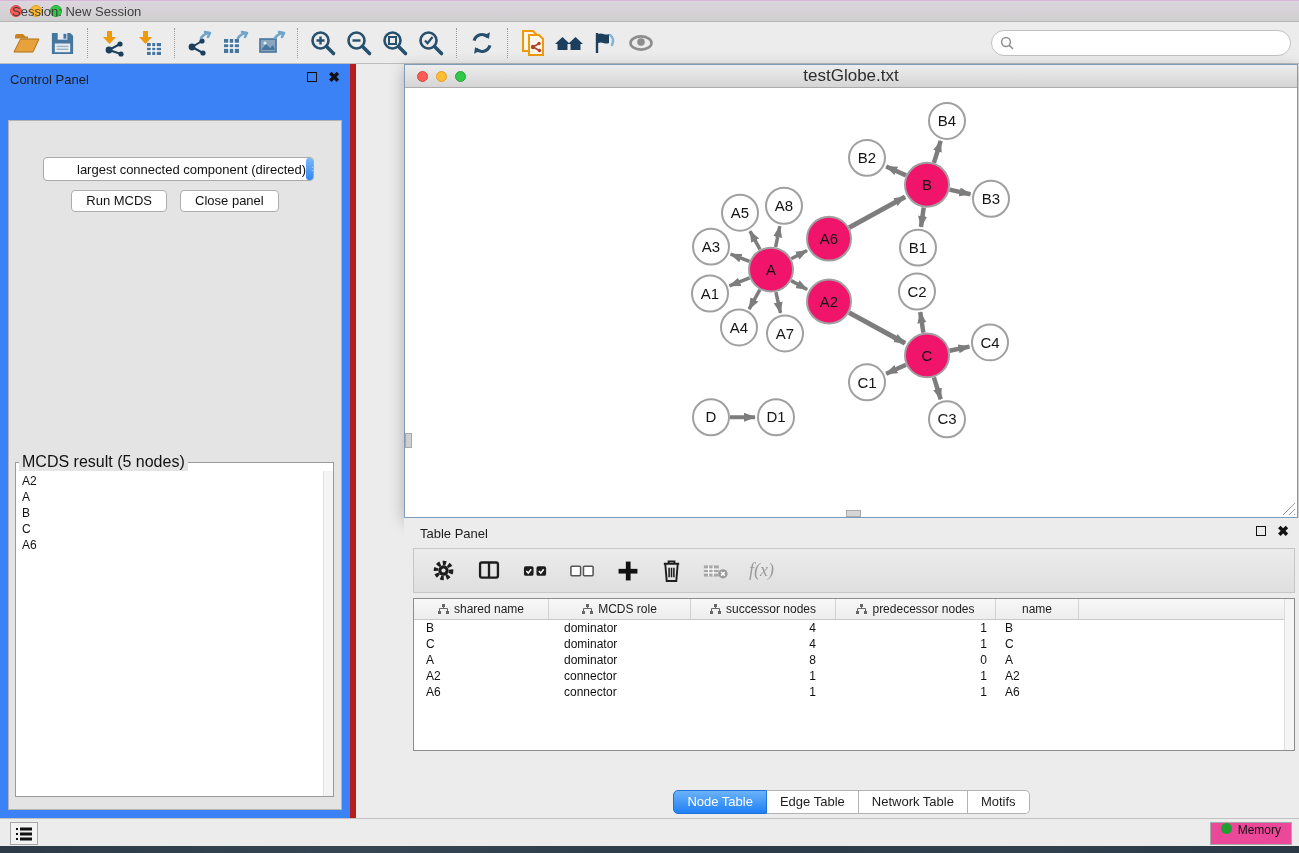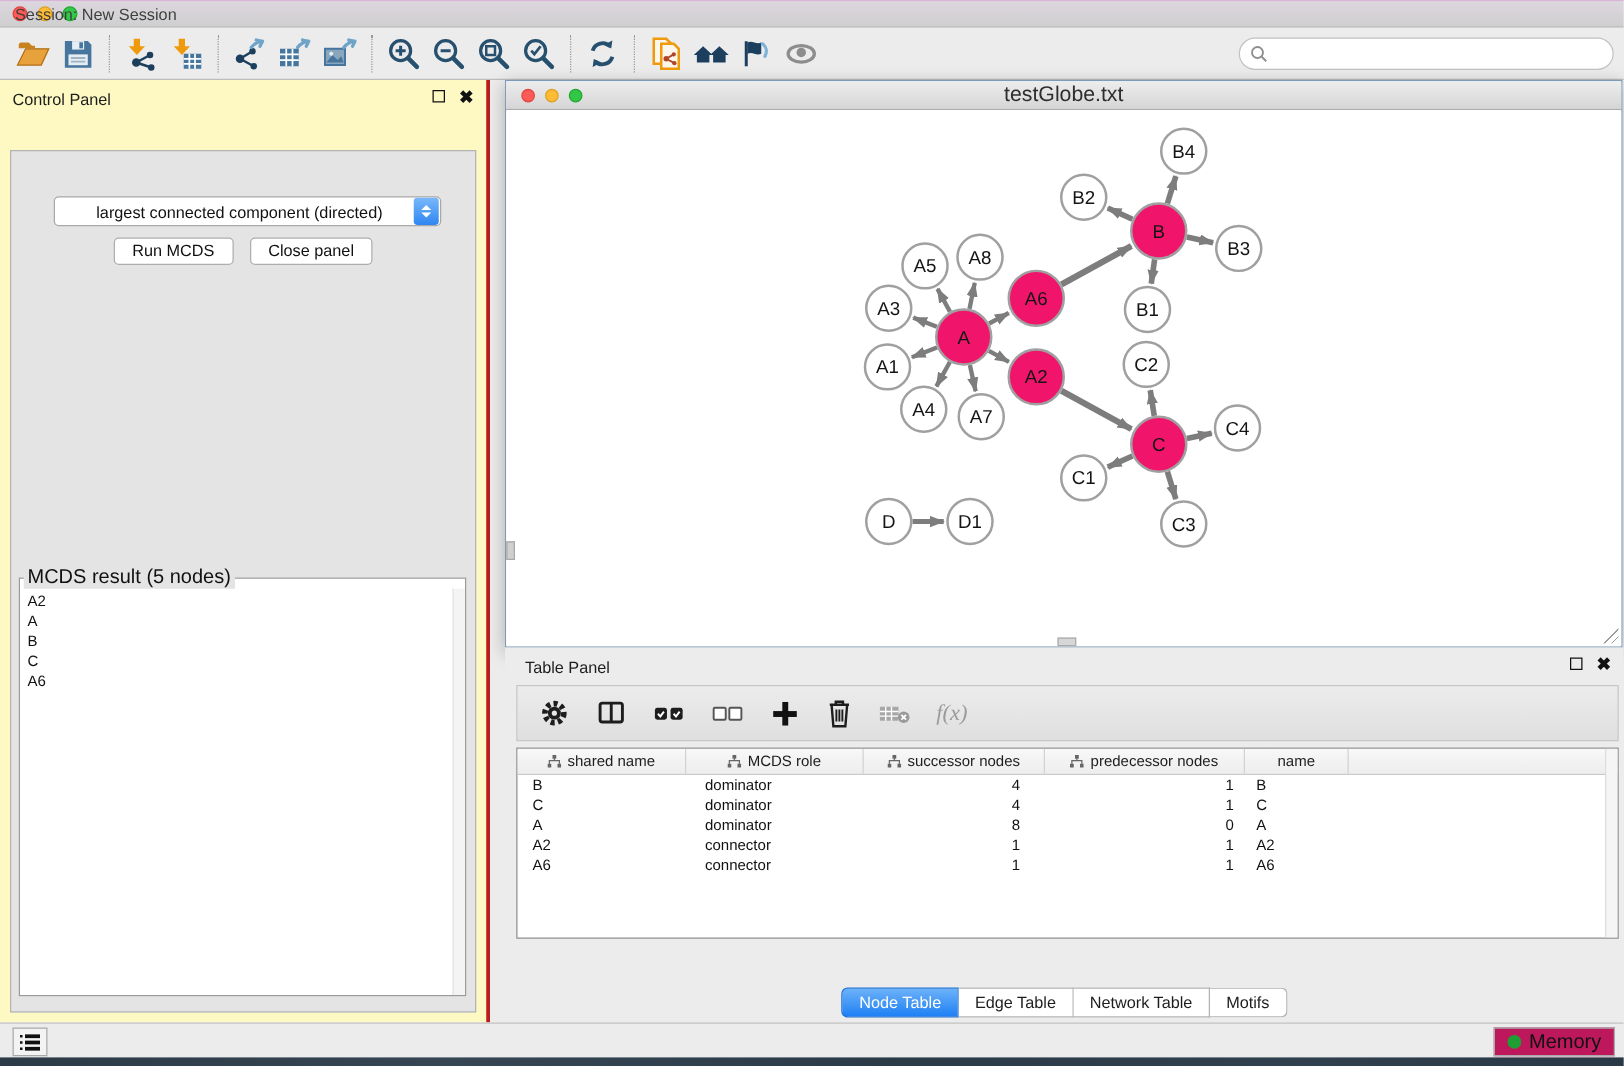--- a/index.html
+++ b/index.html
@@ -25,22 +25,22 @@
   .toolbar{position:absolute;top:23px;left:0;right:0;height:41px;background:#ececec;
     border-bottom:1px solid #bdbdbd;display:flex;align-items:center;padding-left:8px;}
   .tbtn{width:36px;height:34px;display:flex;align-items:center;justify-content:center;flex:none;}
   .tsep{width:1px;height:30px;border-left:1px dotted #9a9a9a;margin:0 7px;flex:none;}
   .search{position:absolute;right:8px;top:7px;width:300px;height:26px;background:#fff;
     border:1px solid #c2c2c2;border-radius:13px;display:flex;align-items:center;padding-left:8px;}
   .search input{border:none;outline:none;background:transparent;flex:1;font-size:13px;
     font-family:"Liberation Sans",sans-serif;}
 
   
-  .control-panel{position:absolute;left:0;top:64px;width:392px;height:754px;background:#fef9c3;
-    border-right:3px solid #b91c1c;}
+  .control-panel{position:absolute;left:0;top:64px;width:356px;height:754px;background:#3b82f6;
+    border-right:6px solid #b91c1c;}
   .panel-title{position:absolute;left:10px;top:8px;font-size:13px;color:#1d1d1d;}
   .win-icons{position:absolute;right:10px;top:8px;display:flex;gap:11px;align-items:center;}
   .float-icon{width:10px;height:10px;border:1.6px solid #111;display:inline-block;}
   .close-icon{font-size:14px;font-weight:bold;color:#111;line-height:10px;}
   .tabs{position:absolute;top:32px;left:0;right:0;display:flex;justify-content:center;z-index:3;}
   .tab{font-size:13px;padding:3px 13px 4px;background:#fff;border:1px solid #b3b3b3;
     border-left-width:0;color:#1d1d1d;}
   .tab:first-child{border-left-width:1px;border-radius:5px 0 0 5px;}
   .tab:last-child{border-radius:0 5px 5px 0;}
   .tab.active{background:linear-gradient(#6cb2f9,#1f80f5);color:#fff;border-color:#1e72d8;}
@@ -110,22 +110,22 @@
   .tcell.c4{padding-left:9px;}
   .tv-scroll{position:absolute;right:0;top:0;bottom:0;width:10px;background:#f5f5f5;
     border-left:1px solid #ddd;}
   .bottom-tabs{position:absolute;left:0;right:0;top:272px;display:flex;justify-content:center;}
 
   
   .status-bar{position:absolute;left:0;right:0;top:818px;height:28px;background:#ececec;
     border-top:1px solid #c2c2c2;}
   .list-btn{position:absolute;left:10px;top:3px;width:28px;height:23px;background:#f3f3f3;
     border:1px solid #a8a8a8;display:flex;align-items:center;justify-content:center;}
-  .memory-btn{position:absolute;right:7px;top:3px;height:23px;padding:0 10px;background:#be185d;
-    border:1px solid #a8a8a8;display:flex;align-items:center;gap:6px;font-size:16px;color:#111;}
+  .memory-btn{position:absolute;right:7px;top:3px;height:23px;padding:0 10px;background:#ec4899;
+    border:1px solid #a8a8a8;display:flex;align-items:flex-start;gap:6px;font-size:12px;color:#111;}
   .mem-dot{width:11px;height:11px;border-radius:50%;background:#1e9e33;}
   .desktop-strip{position:absolute;left:0;right:0;top:846px;height:7px;
     background:linear-gradient(90deg,#273543,#35455361 0) ,linear-gradient(90deg,#26343f,#374653 28%,#253440 55%,#2e3d4a 80%,#22303c);}
 </style>
 </head>
 <body>
 
 <div class="titlebar">
   <span class="tl red"></span>
   <span class="tl yellow"></span>

